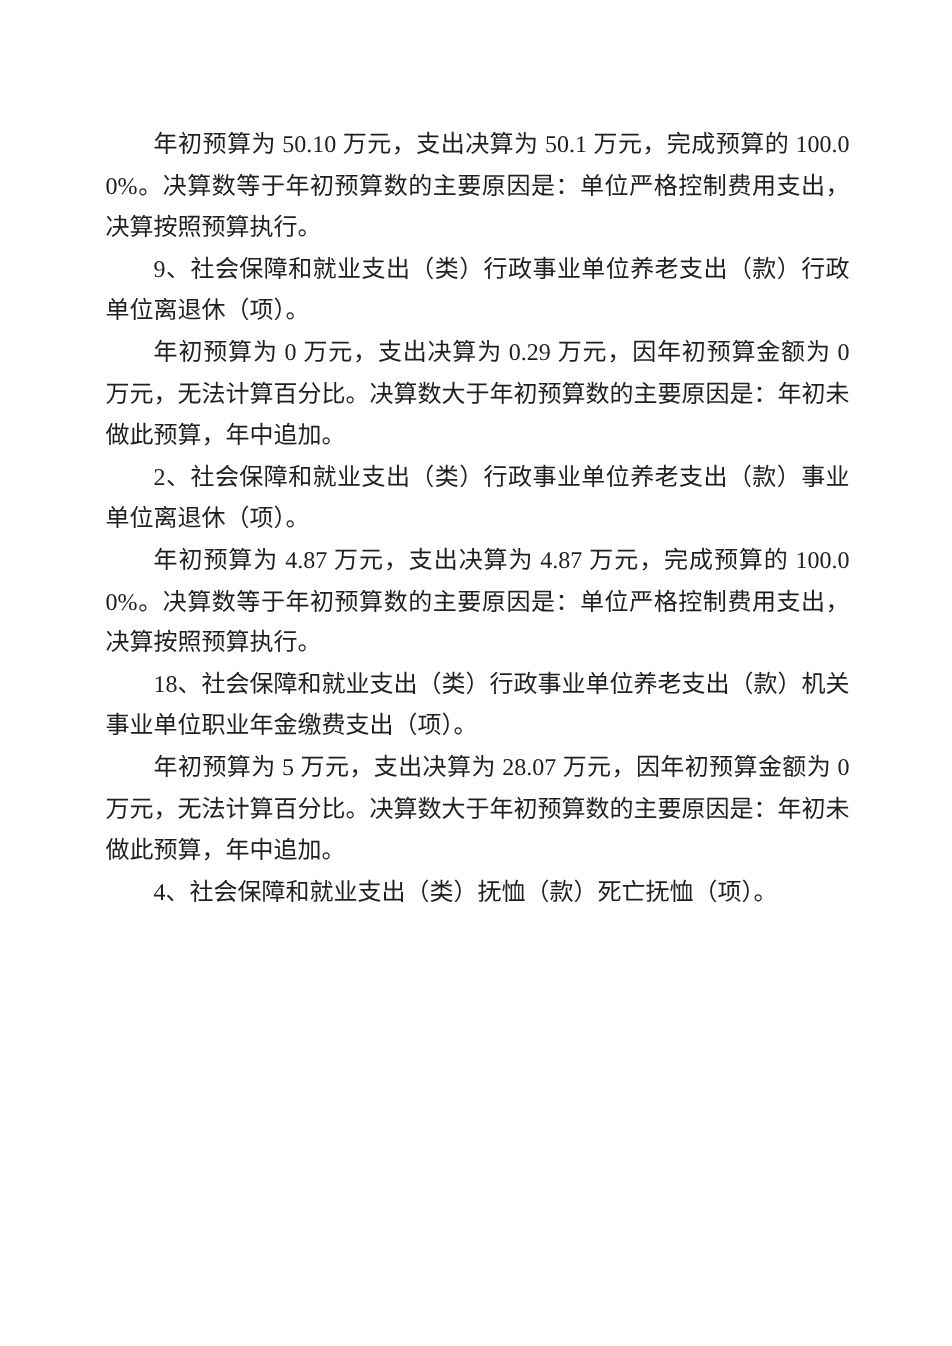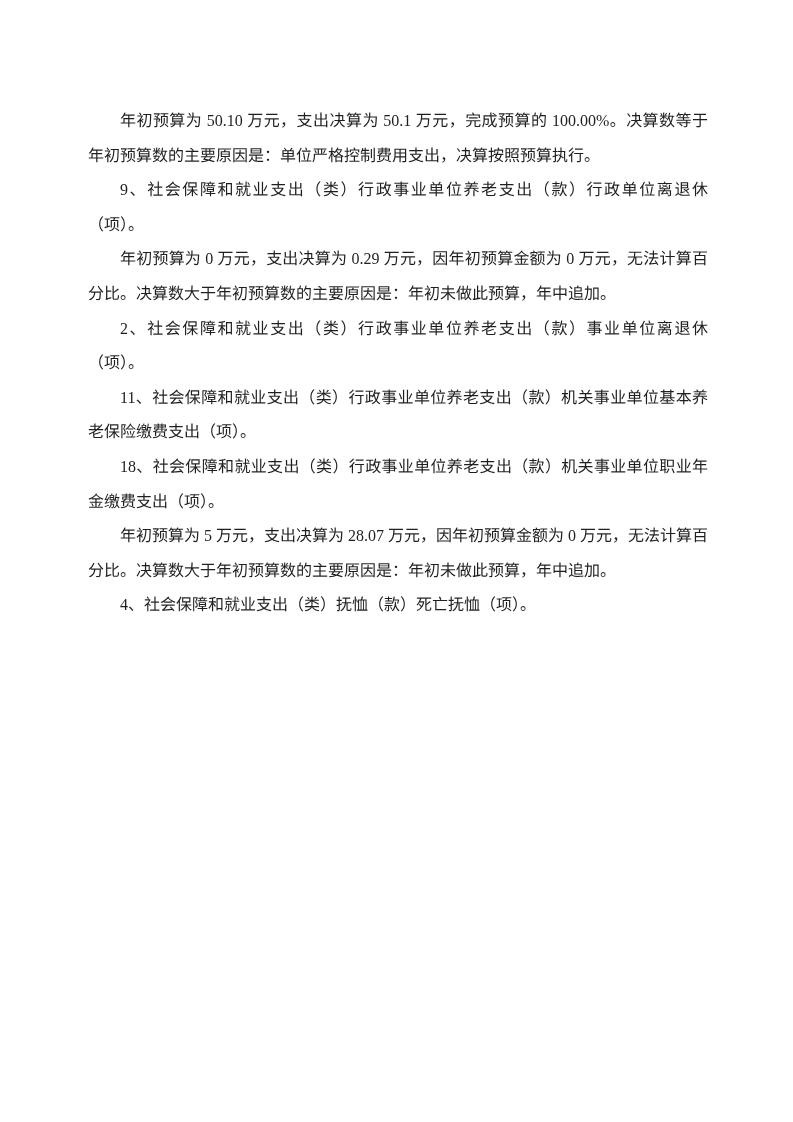--- a/index.html
+++ b/index.html
@@ -14,35 +14,35 @@
     margin: 0 auto;
     background: #ffffff;
     box-sizing: border-box;
     padding: 104px 85px 0 88px;
     overflow: hidden;
   }
   .doc-body p {
     margin: 0;
     padding: 0;
     font-family: "Liberation Serif", "DejaVu Serif", serif;
-    font-size: 16px;
+    font-size: 20px;
     line-height: 34.6px;
     color: #1f1f1f;
     text-align: justify;
     text-indent: 2em;
     word-break: break-all;
   }
 </style>
 </head>
 <body>
 
 <div class="page">
   <div class="doc-body">
     <p>年初预算为 50.10 万元，支出决算为 50.1 万元，完成预算的 100.00%。决算数等于年初预算数的主要原因是：单位严格控制费用支出，决算按照预算执行。</p>
     <p>9、社会保障和就业支出（类）行政事业单位养老支出（款）行政单位离退休（项）。</p>
     <p>年初预算为 0 万元，支出决算为 0.29 万元，因年初预算金额为 0 万元，无法计算百分比。决算数大于年初预算数的主要原因是：年初未做此预算，年中追加。</p>
     <p>2、社会保障和就业支出（类）行政事业单位养老支出（款）事业单位离退休（项）。</p>
-    <p>11、社会保障和就业支出（类）行政事业单位养老支出（款）机关事业单位基本养老保险缴费支出（项）。</p>
+    <p>年初预算为 4.87 万元，支出决算为 4.87 万元，完成预算的 100.00%。决算数等于年初预算数的主要原因是：单位严格控制费用支出，决算按照预算执行。</p>
     <p>18、社会保障和就业支出（类）行政事业单位养老支出（款）机关事业单位职业年金缴费支出（项）。</p>
     <p>年初预算为 5 万元，支出决算为 28.07 万元，因年初预算金额为 0 万元，无法计算百分比。决算数大于年初预算数的主要原因是：年初未做此预算，年中追加。</p>
     <p>4、社会保障和就业支出（类）抚恤（款）死亡抚恤（项）。</p>
   </div>
 </div>
 
 </body></html>

